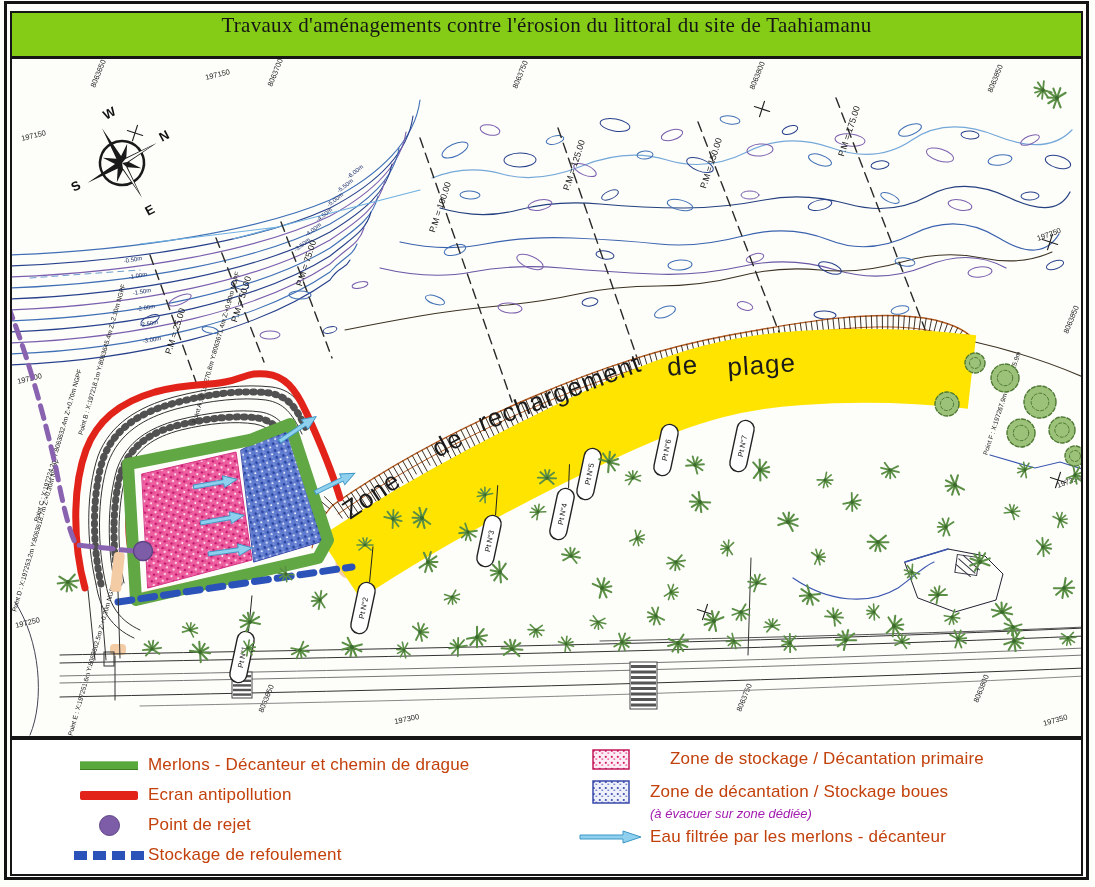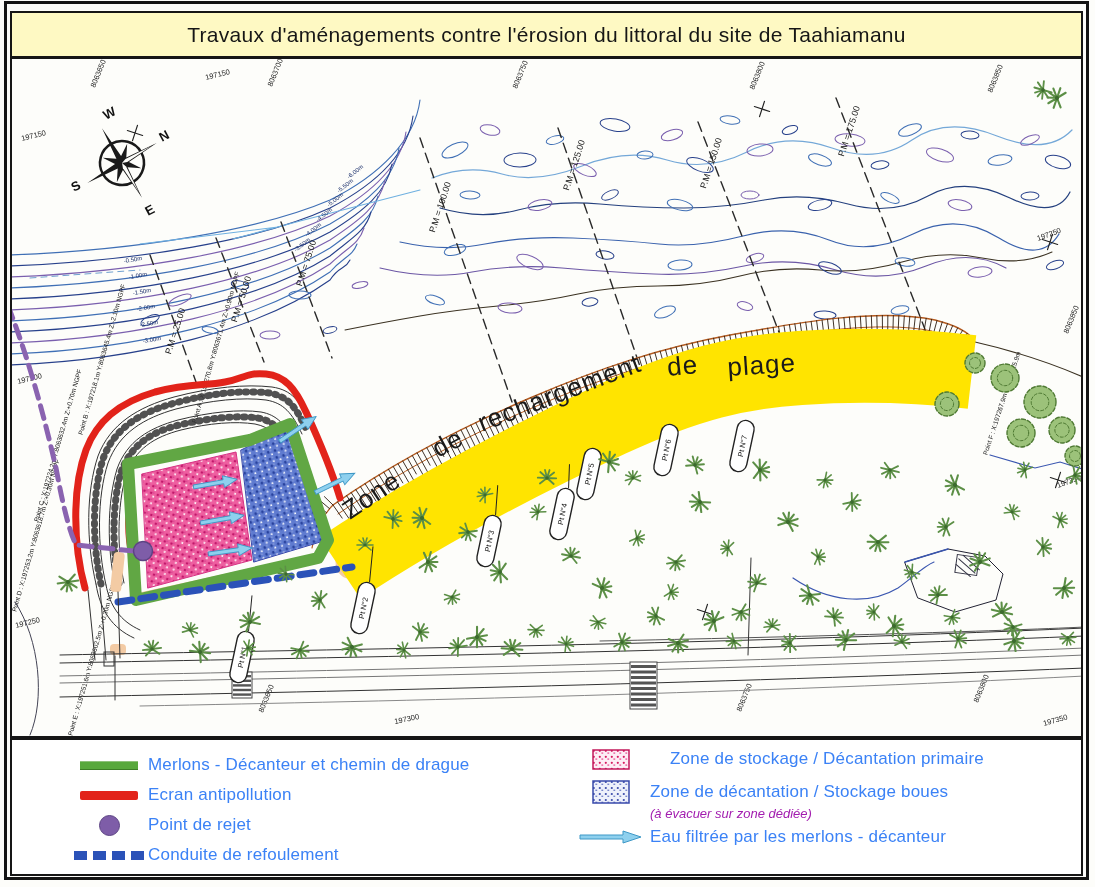--- a/index.html
+++ b/index.html
@@ -1,31 +1,31 @@
 <!DOCTYPE html>
 <html><head>
 <meta charset="utf-8">
 <style>
   html,body{margin:0;padding:0;background:#e9e9e6;}
   .page{position:relative;width:1095px;height:887px;background:#fdfdfa;overflow:hidden;
         font-family:"Liberation Sans",sans-serif;}
   .outer-border{position:absolute;left:4px;top:1px;width:1085px;height:879px;
         border:3px solid #141414;box-sizing:border-box;pointer-events:none;}
   .title-box{position:absolute;left:10px;top:11px;width:1073px;height:47px;
-        border:2px solid #161616;box-sizing:border-box;background:#fef9c3;
-        display:flex;align-items:center;justify-content:center;}
+        border:2px solid #161616;box-sizing:border-box;background:#84cc16;
+        display:flex;justify-content:center;font-family:Liberation Serif, serif;}
   .title-box span{font-size:21px;color:#161616;letter-spacing:.3px;}
   .map-border{position:absolute;left:10px;top:57px;width:1073px;height:681px;
         border:2px solid #161616;box-sizing:border-box;pointer-events:none;}
   #map-svg{position:absolute;left:0;top:0;}
   .legend-box{position:absolute;left:10px;top:738px;width:1073px;height:138px;
         border:2px solid #161616;box-sizing:border-box;background:#ffffff;}
   .lg-row{position:absolute;display:flex;align-items:center;}
   .lg-swatch{width:78px;display:flex;justify-content:center;align-items:center;flex:none;}
-  .lg-label{font-size:17px;color:#3b82f6;letter-spacing:.2px;}
+  .lg-label{font-size:17px;color:#c2410c;letter-spacing:.2px;}
   .lg-note{position:absolute;font-size:13px;font-style:italic;color:#a21caf;}
   .sw-merlon{width:58px;height:7px;background:#58a83c;border-top:1px solid #8ec17a;border-bottom:1px solid #3c7d26;}
   .sw-ecran{width:58px;height:9px;background:#e2231a;border-radius:2px;}
   .sw-rejet{width:19px;height:19px;border-radius:50%;background:#7e5da8;border:1px solid #5d4484;}
   .sw-conduite{display:flex;gap:6px;}
   .sw-conduite i{display:block;width:13px;height:9px;background:#2b52b8;}
   .sw-hatch{box-sizing:border-box;}
 </style>
 </head>
 <body>
@@ -622,21 +622,21 @@
   </div>
   <div class="lg-row" style="left:58px;top:102px;height:26px;">
     <span class="lg-swatch">
           <span class="sw-conduite">
             <i></i>
             <i></i>
             <i></i>
             <i></i>
           </span>
         </span>
-    <span class="lg-label">Conduite de refoulement</span>
+    <span class="lg-label">Stockage de refoulement</span>
   </div>
 
   <div class="lg-row" style="left:560px;top:6px;height:26px;gap:20px;">
     <span class="lg-swatch">
       <svg width="38" height="21" class="sw-hatch">
             <defs>
               <pattern id="pinkPatL" width="6" height="6" patternUnits="userSpaceOnUse">
                 <rect width="6" height="6" fill="#fdeef5"></rect>
                 <circle cx="1.8" cy="1.8" r="1.1" fill="#d81b60"></circle>
                 <rect x="3.4" y="3.4" width="1.8" height="1.4" fill="#ec5f9e"></rect>

